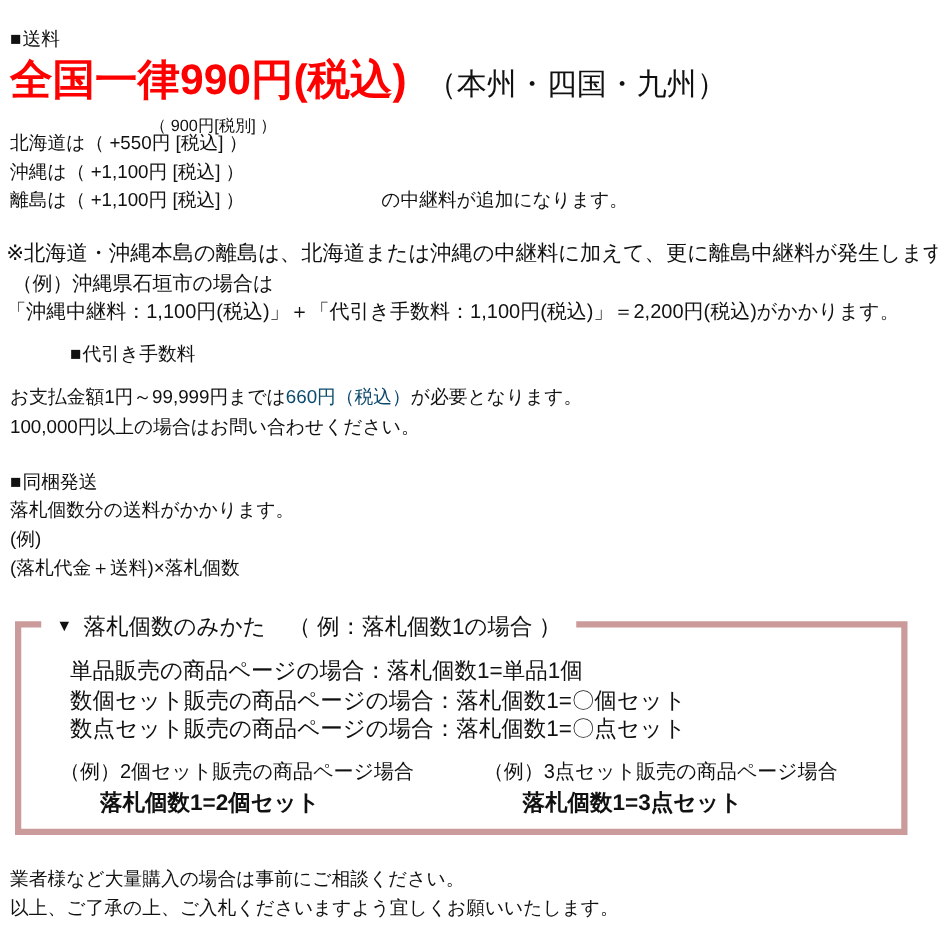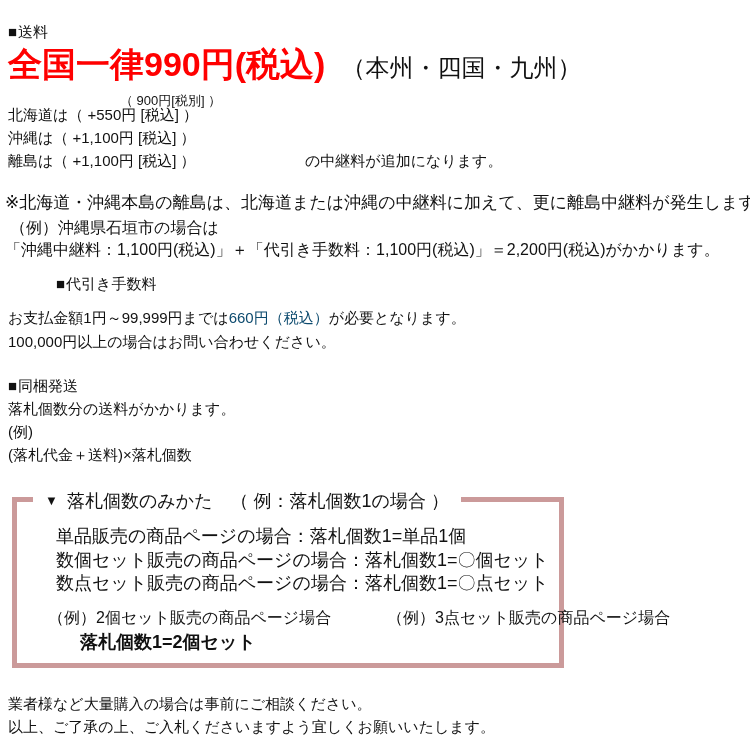--- a/index.html
+++ b/index.html
@@ -18,21 +18,21 @@
   
   .price-row{left:8px;top:46px;}
   .price-main{font-size:34px;font-weight:bold;color:#ff0000;line-height:36px;letter-spacing:0px;}
   .price-region{font-size:24px;color:#111111;margin-left:16px;}
   
   .surcharges{left:8px;top:103px;}
   .surcharges .line{position:relative;}
   .relay-suffix{position:absolute;left:277px;top:0;margin-left:20px;}
   
   .qbox{
-    position:absolute;left:12px;top:497px;width:552px;height:171px;
+    position:absolute;left:12px;top:497px;width:714px;height:171px;
     box-sizing:border-box;border:5px solid #cb9a9a;background:#ffffff;
     padding:23px 0 0 39px;
   }
   .qbox-title{
     position:absolute;left:16px;top:-14px;background:#ffffff;
     padding:0 12px;font-size:18px;line-height:26px;white-space:nowrap;
   }
   .tri{font-size:13px;margin-right:9px;vertical-align:2px;}
   .qrule{font-size:18px;line-height:23.5px;white-space:nowrap;}
   .qex-label{position:absolute;font-size:16px;line-height:20px;white-space:nowrap;}
@@ -83,16 +83,17 @@
   <div class="qbox-title">
     <span class="tri">▼</span><span>落札個数のみかた　（ 例：落札個数1の場合 ）</span>
   </div>
   <div class="qrule">単品販売の商品ページの場合：落札個数1=単品1個</div>
   <div class="qrule">数個セット販売の商品ページの場合：落札個数1=〇個セット</div>
   <div class="qrule">数点セット販売の商品ページの場合：落札個数1=〇点セット</div>
 
   <div class="qex-label" style="left:31px;top:106px;">（例）2個セット販売の商品ページ場合</div>
   <div class="qex-result" style="left:63px;top:129px;">落札個数1=2個セット</div>
   <div class="qex-label" style="left:370px;top:106px;">（例）3点セット販売の商品ページ場合</div>
+  <div class="qex-result" style="left:401px;top:129px;">落札個数1=3点セット</div>
 </div>
 
 <div class="abs fs19" style="left:8px;top:692px;">業者様など大量購入の場合は事前にご相談ください。</div>
 <div class="abs fs19" style="left:8px;top:715px;">以上、ご了承の上、ご入札くださいますよう宜しくお願いいたします。</div>
 
 </body></html>

